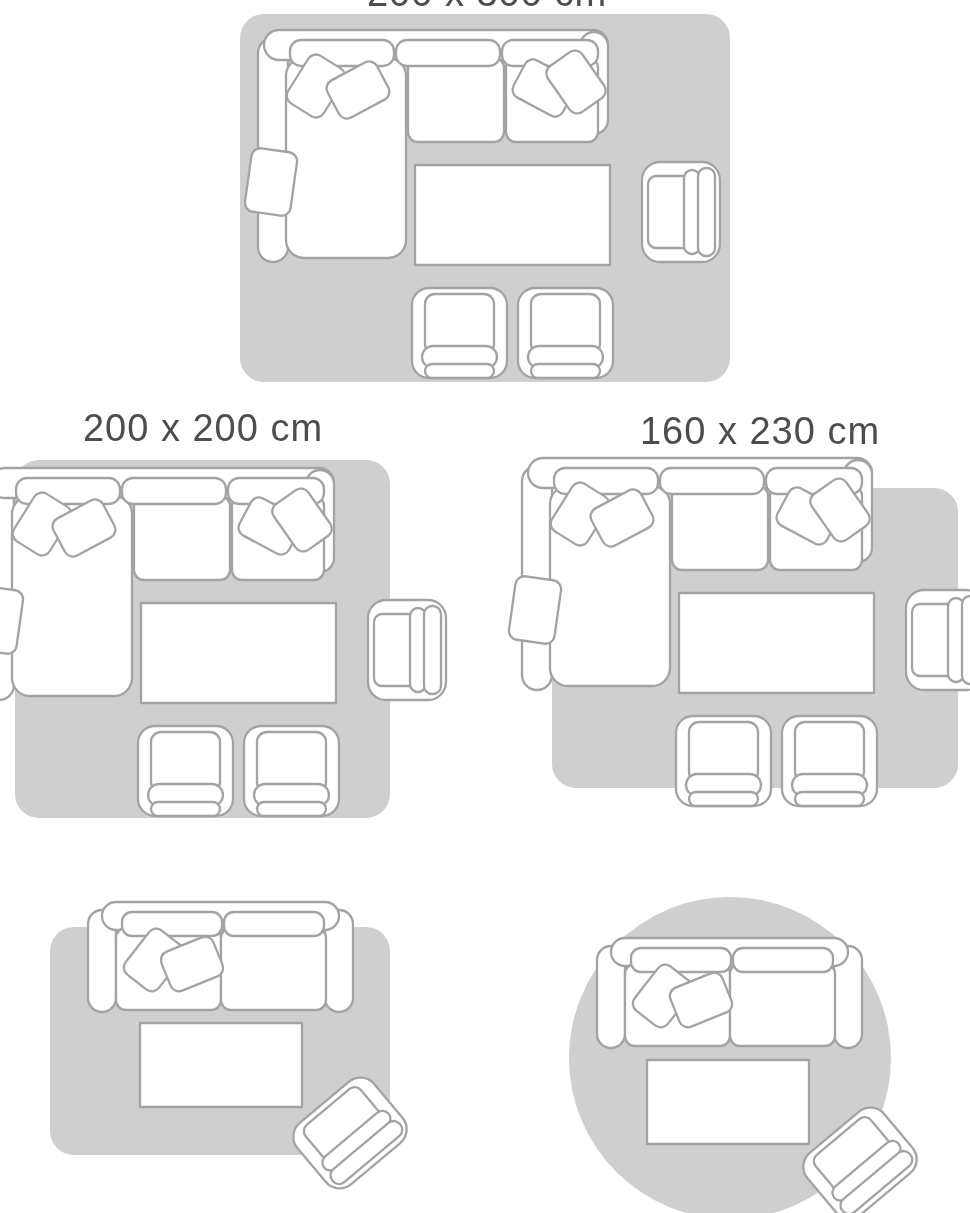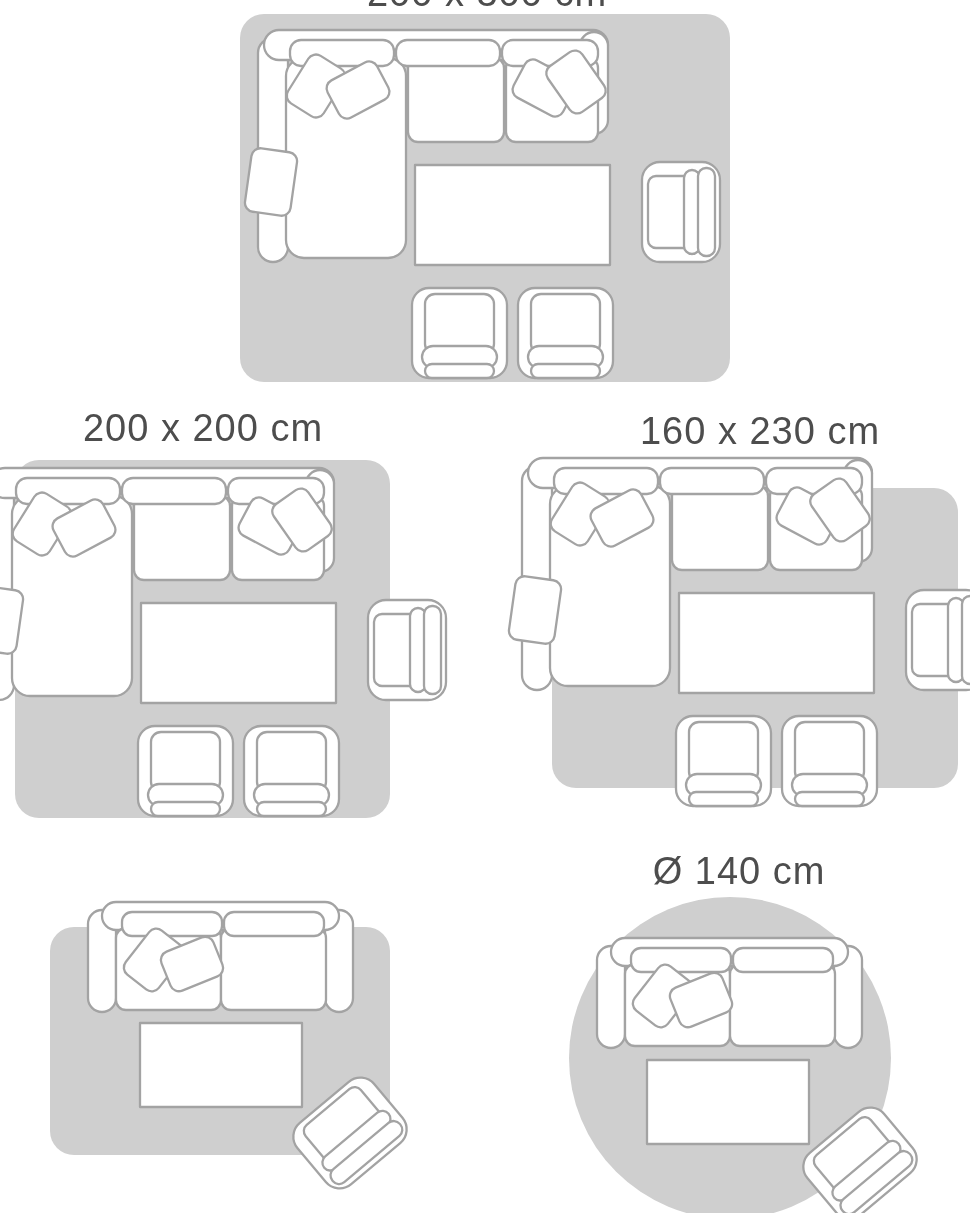--- a/index.html
+++ b/index.html
@@ -129,21 +129,20 @@
     <use href="#furniture-set-large" transform="translate(17,2)"></use>
   </svg>
 
   <svg class="scene" style="left:30px;top:895px;" width="440" height="318" viewBox="0 0 440 318">
     <rect class="rug" x="20" y="32" width="340" height="228" rx="24"></rect>
     <use href="#loveseat" transform="translate(58,7)"></use>
     <use href="#coffee-table-sm" transform="translate(110,128)"></use>
     <use href="#armchair-up" transform="translate(320,238) rotate(-40) translate(-50,-40)"></use>
   </svg>
 
-  <div class="size-label" style="left:739px;top:851px;">Ø 140 cm</div>
   <svg class="scene" style="left:530px;top:895px;" width="440" height="318" viewBox="0 0 440 318">
     <circle class="rug" cx="200" cy="163" r="161"></circle>
     <use href="#loveseat" transform="translate(67,43)"></use>
     <use href="#coffee-table-sm" transform="translate(117,165)"></use>
     <use href="#armchair-up" transform="translate(330,268) rotate(-40) translate(-50,-40)"></use>
   </svg>
 
 </div>
 
 </body></html>

